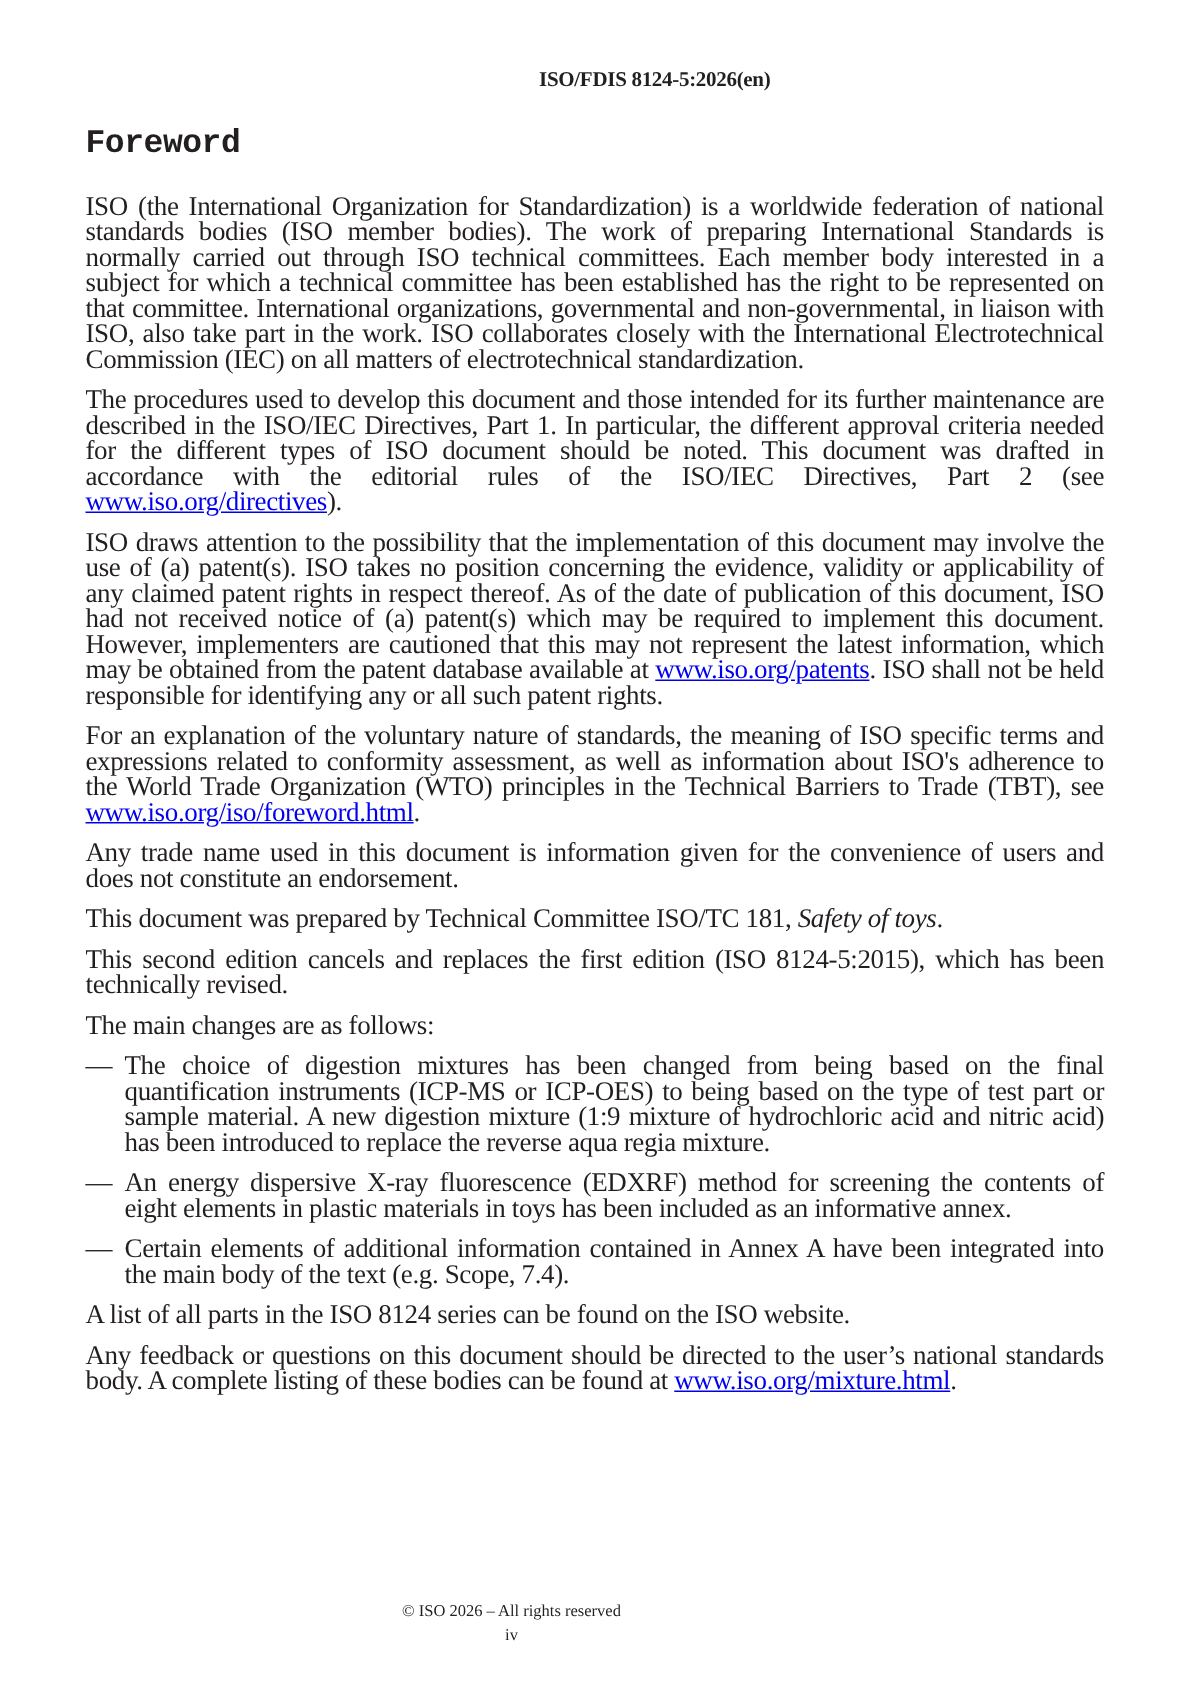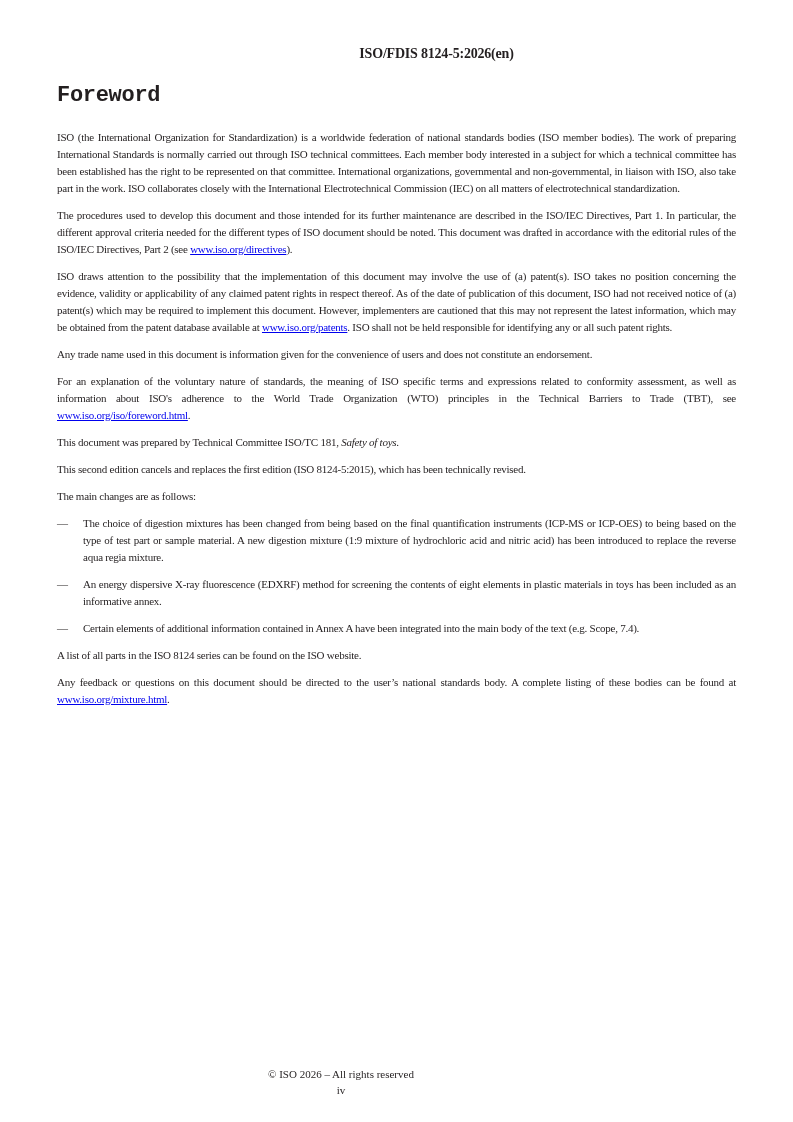--- a/index.html
+++ b/index.html
@@ -1,21 +1,21 @@
 <!DOCTYPE html>
 <html><head>
 <meta charset="utf-8">
 <style>
   html, body { margin: 0; padding: 0; background: #ffffff; }
   body { width: 793px; height: 1122px; position: relative; overflow: hidden;
          font-family: "Liberation Serif", "DejaVu Serif", serif; color: #231f20; }
   .header { position: absolute; top: 46px; left: 0; width: 793px; text-align: center;
             font-weight: bold; font-size: 14px; letter-spacing: -0.2px; padding-left: 40px; }
   .title { position: absolute; top: 83px; left: 57px; font-size: 22px; font-weight: bold; margin: 0; letter-spacing: -0.3px; font-family: Liberation Mono, monospace; }
-  .content { position: absolute; top: 129px; left: 57px; width: 679px; font-size: 11px; line-height: 17px;
+  .content { position: absolute; top: 129px; left: 57px; width: 679px; font-size: 18px; line-height: 17px;
              letter-spacing: -0.25px; }
   .content p { margin: 0 0 10px 0; text-align: justify; }
   .content a { color: #0000ee; text-decoration: underline; }
   .content em { font-style: italic; }
   ul.changes { list-style: none; margin: 0 0 10px 0; padding: 0; }
   ul.changes li { position: relative; padding-left: 26px; margin: 0 0 10px 0; text-align: justify; }
   ul.changes li .dash { position: absolute; left: 0; top: 0; }
   .footer { position: absolute; top: 1066px; left: 0; width: 682px; text-align: center; font-size: 11px; line-height: 16px; }
   .footer .page { font-size: 11px; }
 </style>
@@ -26,23 +26,23 @@
 
 <h1 class="title">Foreword</h1>
 
 <div class="content">
   <p>ISO (the International Organization for Standardization) is a worldwide federation of national standards bodies (ISO member bodies). The work of preparing International Standards is normally carried out through ISO technical committees. Each member body interested in a subject for which a technical committee has been established has the right to be represented on that committee. International organizations, governmental and non-governmental, in liaison with ISO, also take part in the work. ISO collaborates closely with the International Electrotechnical Commission (IEC) on all matters of electrotechnical standardization.</p>
 
   <p><span>The procedures used to develop this document and those intended for its further maintenance are described in the ISO/IEC Directives, Part 1. In particular, the different approval criteria needed for the different types of ISO document should be noted. This document was drafted in accordance with the editorial rules of the ISO/IEC Directives, Part 2 (see </span><a>www.iso.org/directives</a><span>).</span></p>
 
   <p><span>ISO draws attention to the possibility that the implementation of this document may involve the use of (a) patent(s). ISO takes no position concerning the evidence, validity or applicability of any claimed patent rights in respect thereof. As of the date of publication of this document, ISO had not received notice of (a) patent(s) which may be required to implement this document. However, implementers are cautioned that this may not represent the latest information, which may be obtained from the patent database available at </span><a>www.iso.org/patents</a><span>. ISO shall not be held responsible for identifying any or all such patent rights.</span></p>
 
+  <p><span>For an explanation of the voluntary nature of standards, the meaning of ISO specific terms and expressions related to conformity assessment, as well as information about ISO's adherence to the World Trade Organization (WTO) principles in the Technical Barriers to Trade (TBT), see </span><a>www.iso.org/iso/foreword.html</a><span>.</span></p>
+
   <p>Any trade name used in this document is information given for the convenience of users and does not constitute an endorsement.</p>
-
-  <p><span>For an explanation of the voluntary nature of standards, the meaning of ISO specific terms and expressions related to conformity assessment, as well as information about ISO's adherence to the World Trade Organization (WTO) principles in the Technical Barriers to Trade (TBT), see </span><a>www.iso.org/iso/foreword.html</a><span>.</span></p>
 
   <p><span>This document was prepared by Technical Committee ISO/TC 181, </span><em>Safety of toys</em><span>.</span></p>
 
   <p>This second edition cancels and replaces the first edition (ISO 8124-5:2015), which has been technically revised.</p>
 
   <p>The main changes are as follows:</p>
 
   <ul class="changes">
     <li><span class="dash">—</span><span>The choice of digestion mixtures has been changed from being based on the final quantification instruments (ICP-MS or ICP-OES) to being based on the type of test part or sample material. A new digestion mixture (1:9 mixture of hydrochloric acid and nitric acid) has been introduced to replace the reverse aqua regia mixture.</span></li>
     <li><span class="dash">—</span><span>An energy dispersive X-ray fluorescence (EDXRF) method for screening the contents of eight elements in plastic materials in toys has been included as an informative annex.</span></li>

